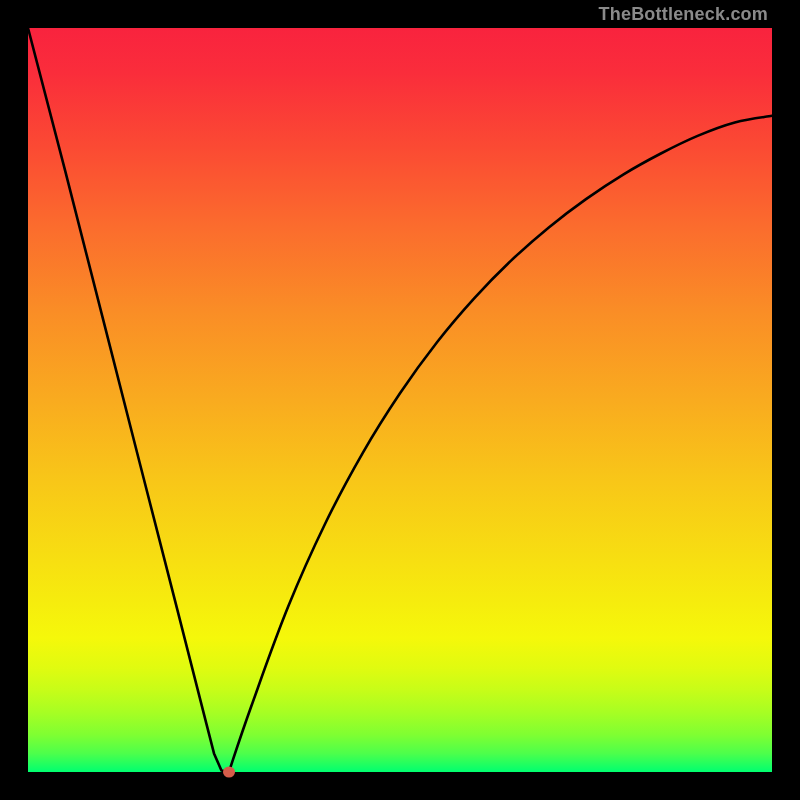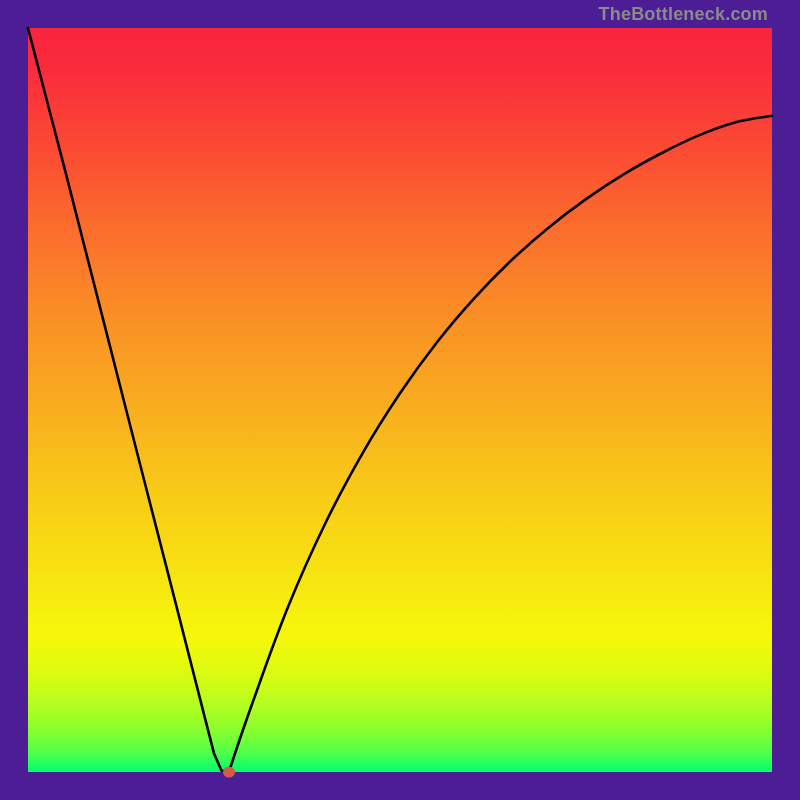--- a/index.html
+++ b/index.html
@@ -7,21 +7,21 @@
     padding: 0;
     width: 800px;
     height: 800px;
     overflow: hidden;
     font-family: Arial, Helvetica, sans-serif;
   }
   .frame {
     position: relative;
     width: 800px;
     height: 800px;
-    background: #4c1d95;
+    background: #000000;
   }
   .plot-area {
     position: absolute;
     left: 28px;
     top: 28px;
     width: 744px;
     height: 744px;
     background: linear-gradient(to bottom,
       #f9233e 0%,
       #fa2d3b 6%,

